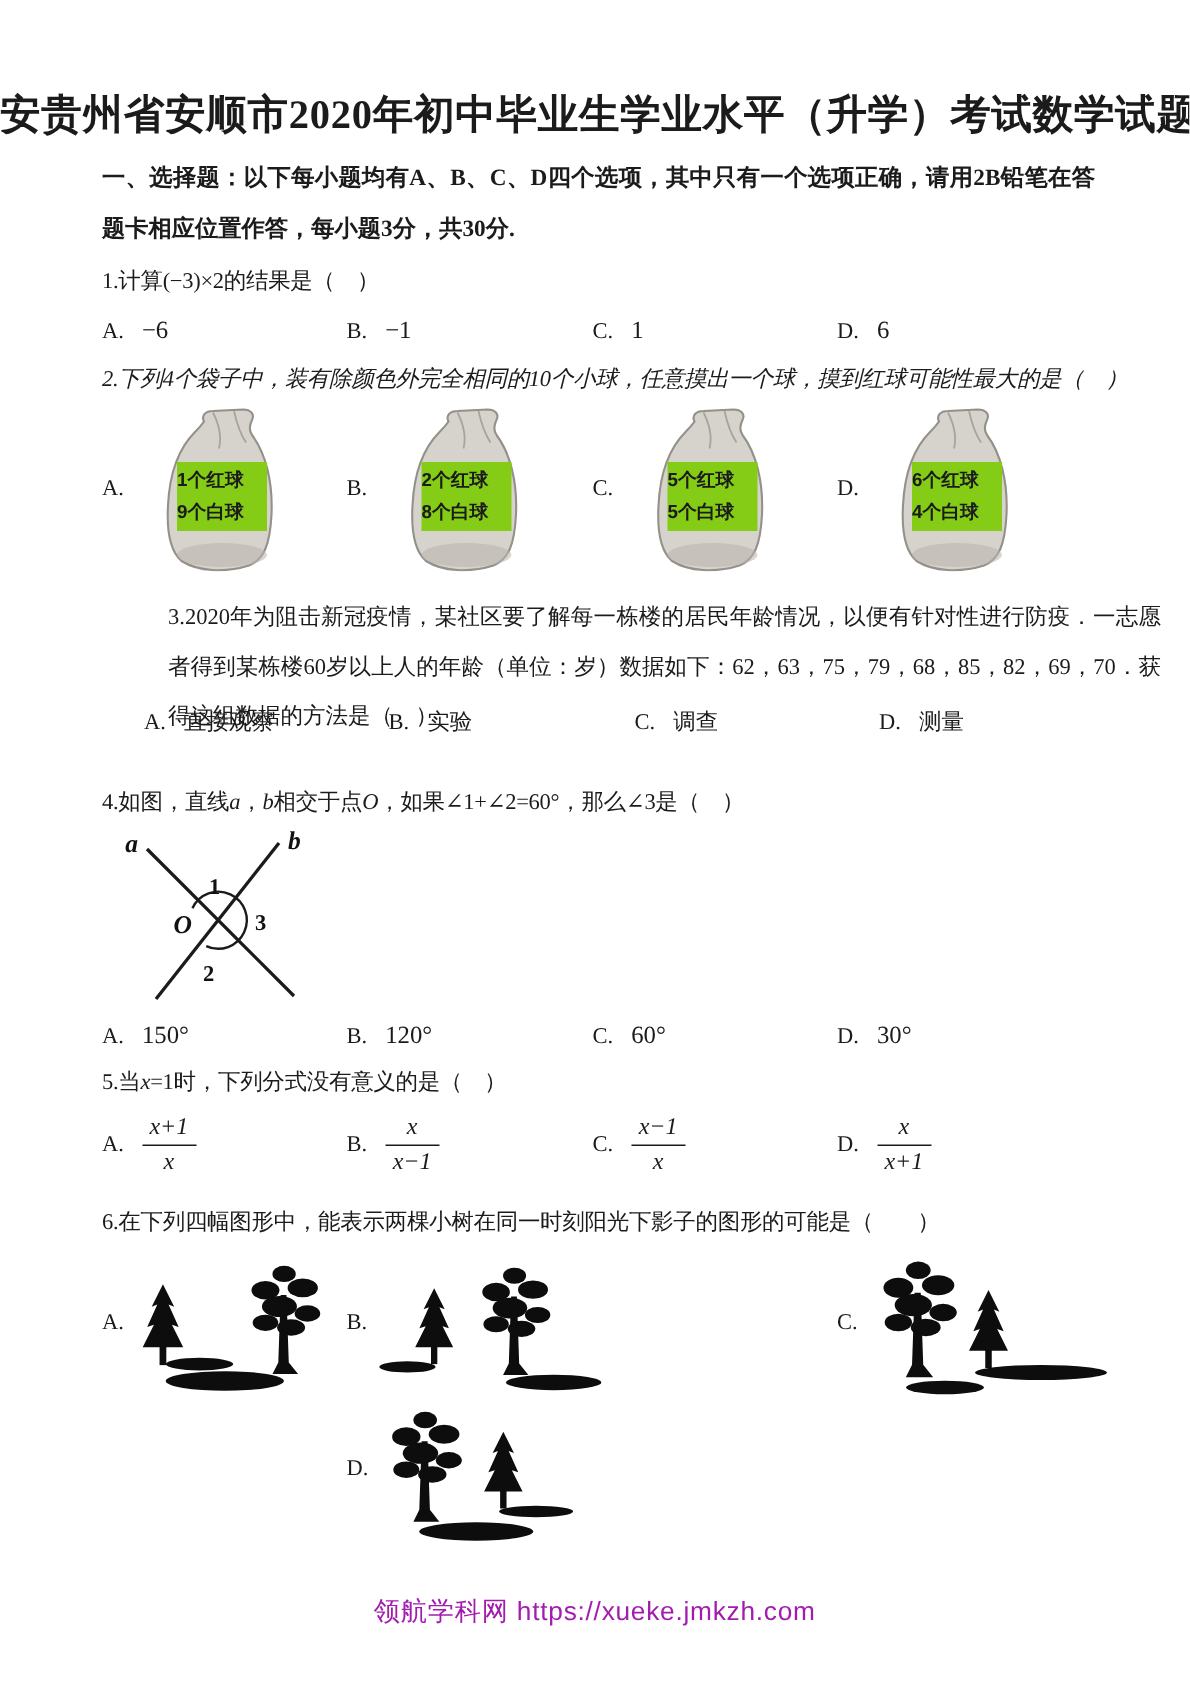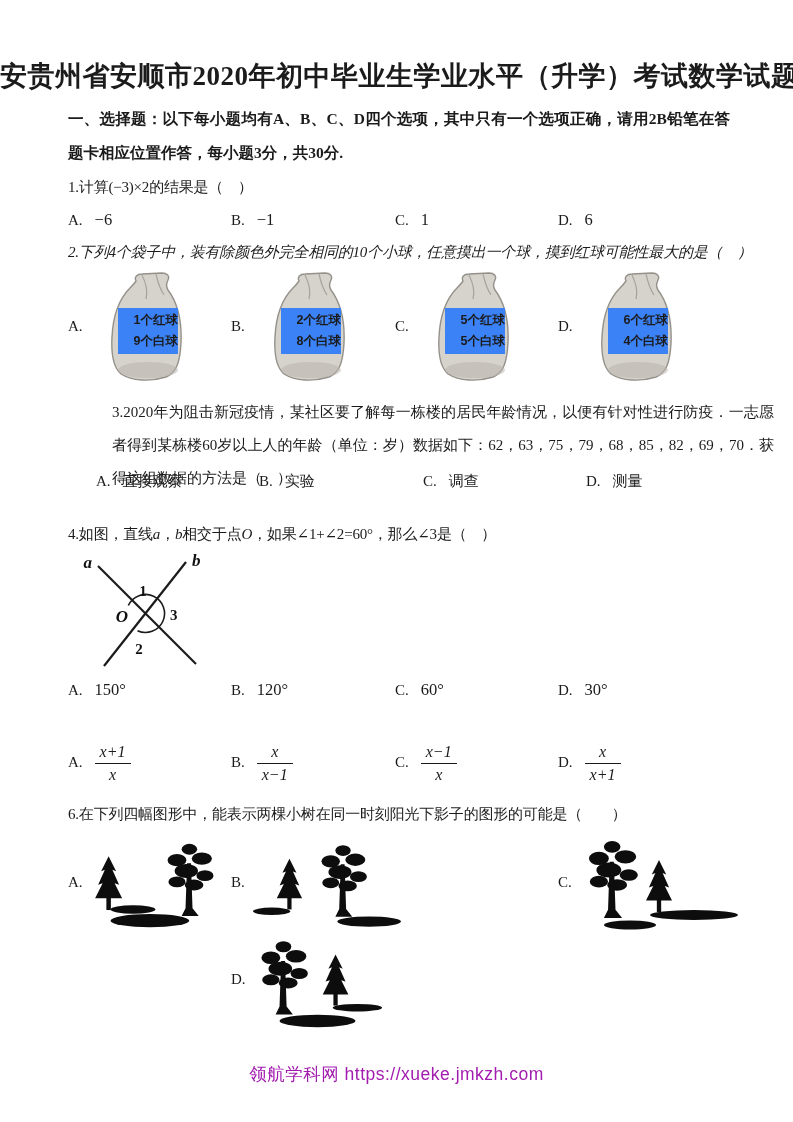--- a/index.html
+++ b/index.html
@@ -34,22 +34,22 @@
   .oval-math { font-size:16.5px; }
 
   
   .bagrow { top:270px; left:68px; width:700px; height:120px; }
   .bagcell { position:absolute; top:0; }
   .bagcell .olabel { position:absolute; left:0; top:48px; font-size:15px; }
   .bag { position:absolute; left:38px; top:0; width:84px; height:112px; }
   .bag svg { display:block; }
   .bagtag {
     position:absolute; left:12px; top:38px; width:60px; height:46px;
-    background:#3b82f6; display:flex; flex-direction:column; justify-content:center;
-    text-align:right; font-family:"Liberation Sans","DejaVu Sans",sans-serif;
+    background:#84cc16; display:flex; flex-direction:column; justify-content:center;
+    text-align:left; font-family:"Liberation Sans","DejaVu Sans",sans-serif;
     font-weight:bold; font-size:12.5px; line-height:1.7; color:#1b1b1b;
   }
 
   
   .fig4 { top:552px; left:66px; width:200px; height:122px; }
   .fig4 text { font-family:"Liberation Serif","DejaVu Serif",serif; fill:#111; }
   .fig4 .lab-line { font-style:italic; font-weight:bold; font-size:17px; }
   .fig4 .lab-num  { font-weight:bold; font-size:15px; }
 
   
@@ -194,20 +194,23 @@
     <text x="73" y="102" text-anchor="middle" class="lab-num">2</text>
   </svg>
 
   <div class="abs orow" style="top:680px;">
     <div class="opt c0"><span class="olabel">A.</span><span class="oval-math">150°</span></div>
     <div class="opt c1"><span class="olabel">B.</span><span class="oval-math">120°</span></div>
     <div class="opt c2"><span class="olabel">C.</span><span class="oval-math">60°</span></div>
     <div class="opt c3"><span class="olabel">D.</span><span class="oval-math">30°</span></div>
   </div>
 
+  <div class="abs qline" style="top:712px; left:68px;">
+    <span>5.当</span><span class="math it">x</span><span class="math">=1</span><span>时，下列分式没有意义的是（　）</span>
+  </div>
   <div class="abs orow fracrow" style="top:742px; height:52px;">
     <div class="opt c0"><span class="olabel">A.</span><span class="frac"><span class="num">x+1</span><span class="den">x</span></span></div>
     <div class="opt c1"><span class="olabel">B.</span><span class="frac"><span class="num">x</span><span class="den">x−1</span></span></div>
     <div class="opt c2"><span class="olabel">C.</span><span class="frac"><span class="num">x−1</span><span class="den">x</span></span></div>
     <div class="opt c3"><span class="olabel">D.</span><span class="frac"><span class="num">x</span><span class="den">x+1</span></span></div>
   </div>
 
   <div class="abs qline" style="top:805px; left:68px;">6.在下列四幅图形中，能表示两棵小树在同一时刻阳光下影子的图形的可能是（　　）</div>
 
   <div class="abs treerow" style="top:838px;">

